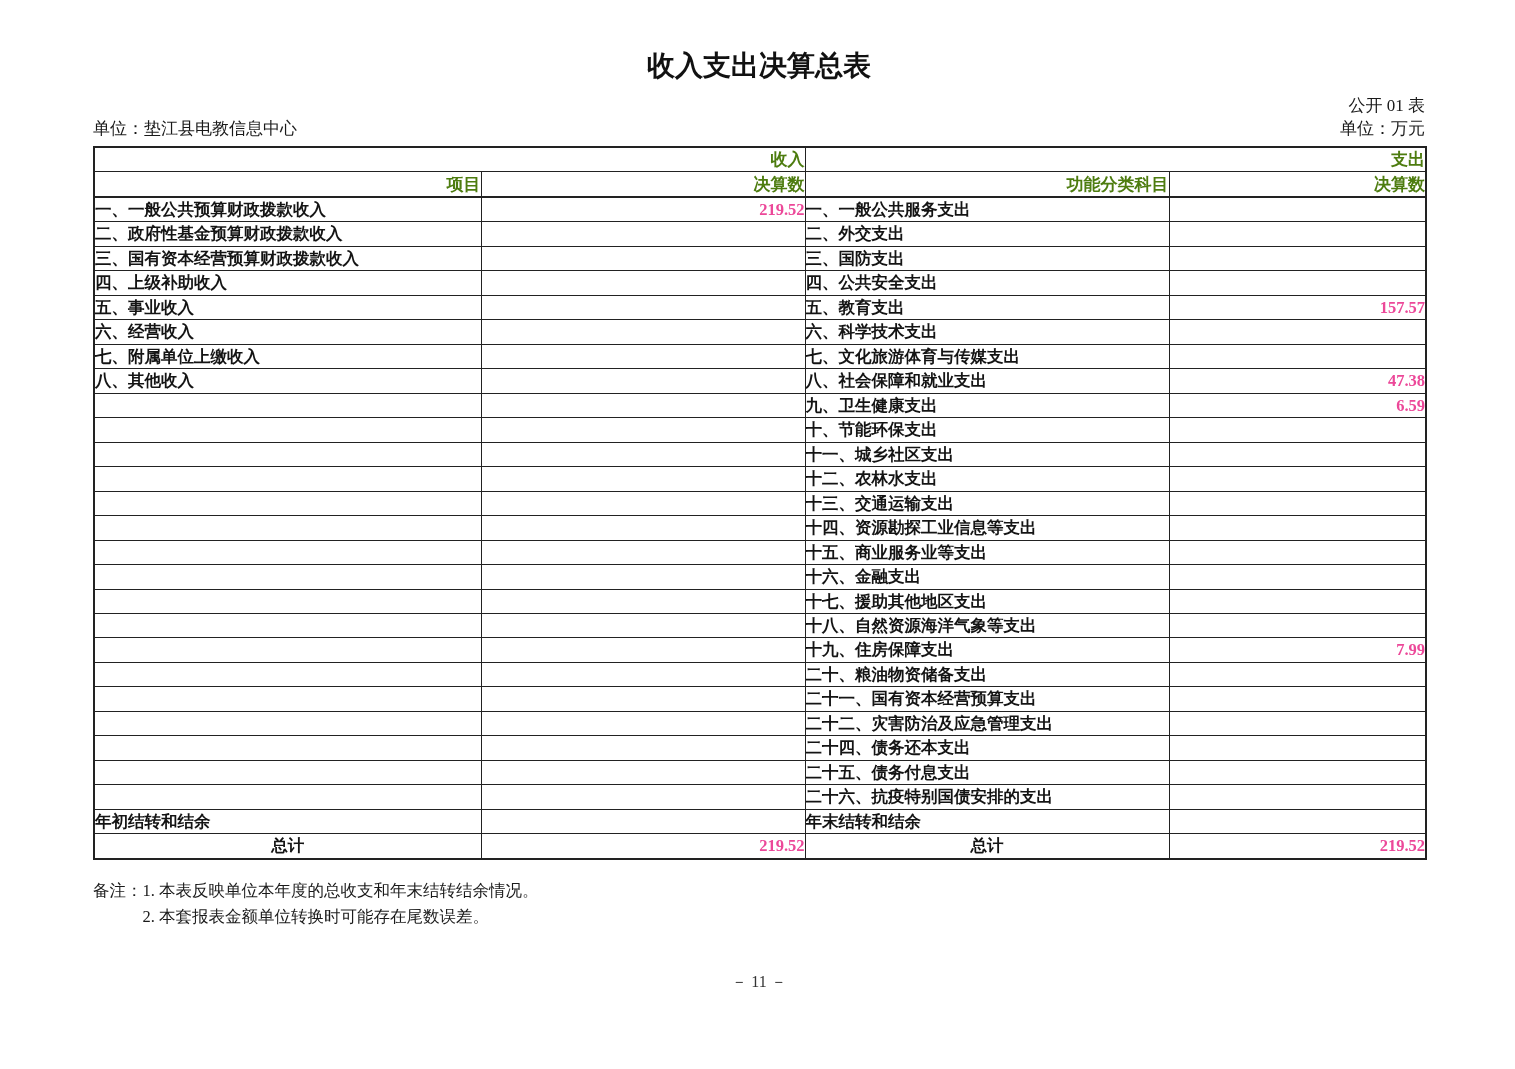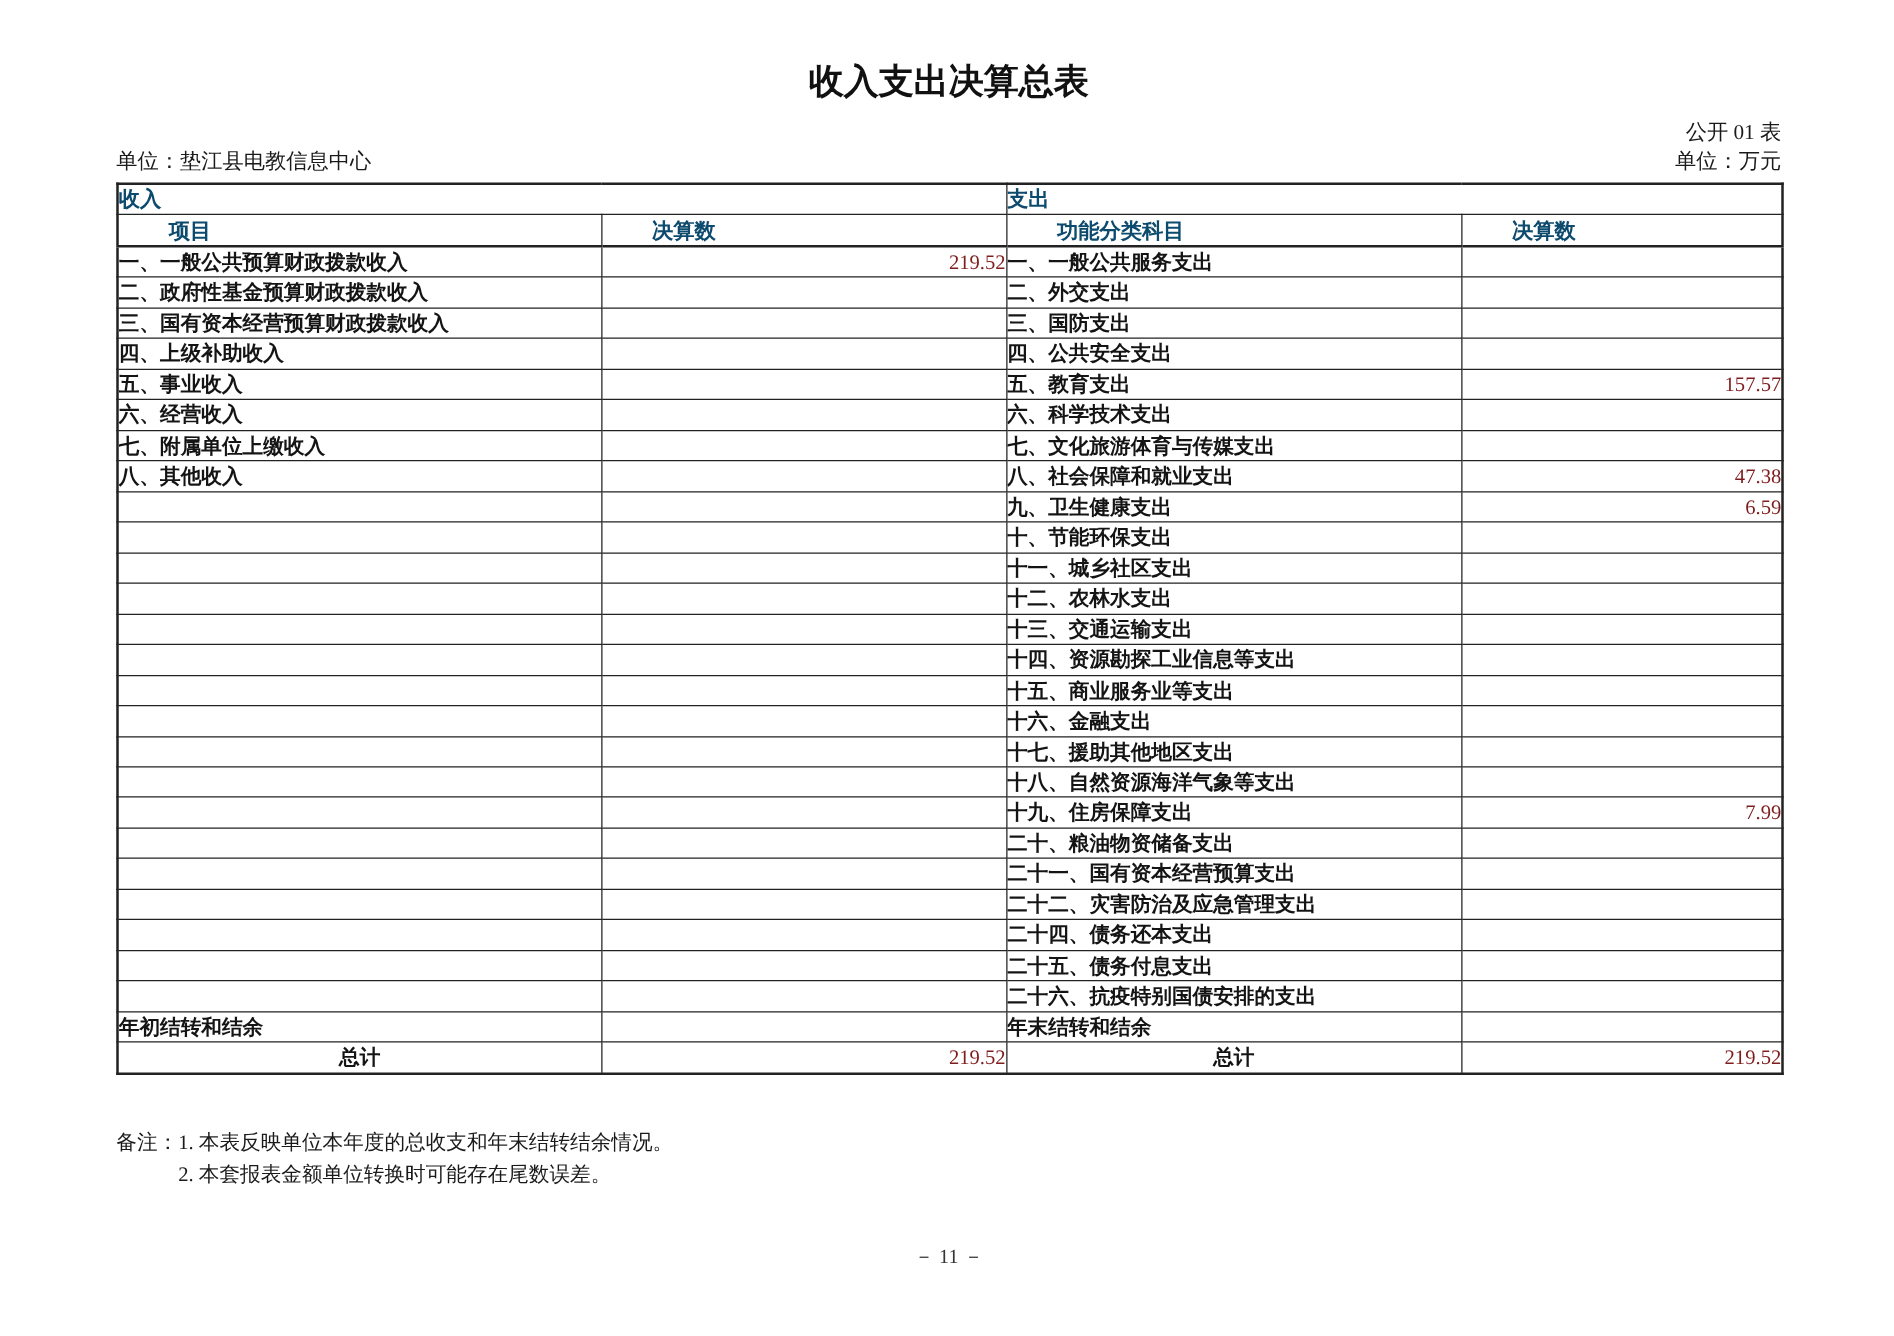--- a/index.html
+++ b/index.html
@@ -20,36 +20,36 @@
     font-size:17px;line-height:22px;
   }
   table.budget{
     border-collapse:collapse;table-layout:fixed;
     width:1332px;border:2px solid #222;
   }
   table.budget th,table.budget td{
     border:1px solid #222;overflow:hidden;white-space:nowrap;
     padding:0;vertical-align:middle;
   }
-  thead th{font-weight:bold;color:#0c4a6e;text-align:left;}
+  thead th{font-weight:bold;color:#4d7c0f;text-align:right;}
   tr.section-row th{height:21px;font-size:17px;}
   tr.cols-row th{height:24px;font-size:17px;border-bottom:2px solid #222;padding-left:40px;}
   td.label{
     height:23.47px;line-height:23.47px;
     font-size:16.5px;font-weight:bold;color:#141414;
     text-align:left;padding-left:3px;
   }
   td.label.center{text-align:center;padding-left:0;}
   td.amount{
     height:23.47px;line-height:23.47px;
-    font-size:16.5px;font-weight:normal;color:#7f1d1d;
+    font-size:16.5px;font-weight:bold;color:#ec4899;
     text-align:right;padding-right:10px;
   }
   .notes{
-    margin-top:41px;display:flex;
+    margin-top:18px;display:flex;
     font-size:16.5px;line-height:26px;color:#1a1a1a;
   }
   .notes-label{white-space:nowrap;}
   .page-number{margin-top:42px;text-align:center;font-size:16px;color:#333;}
 </style>
 </head>
 <body>
 
 <div class="content">
 

